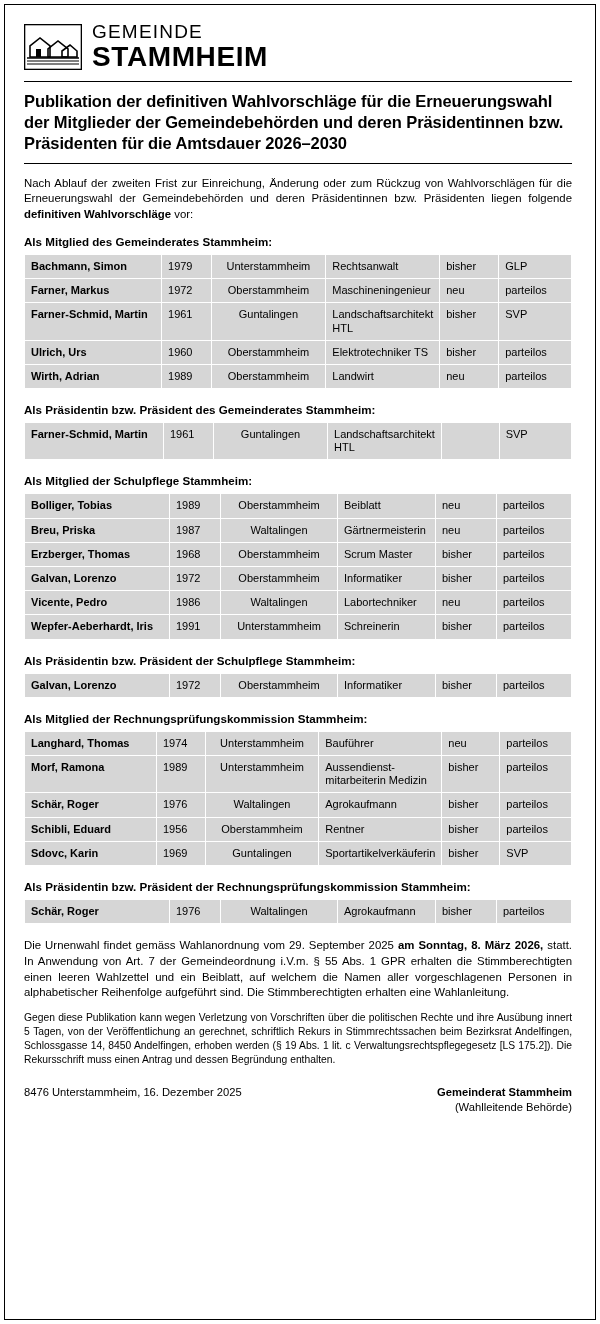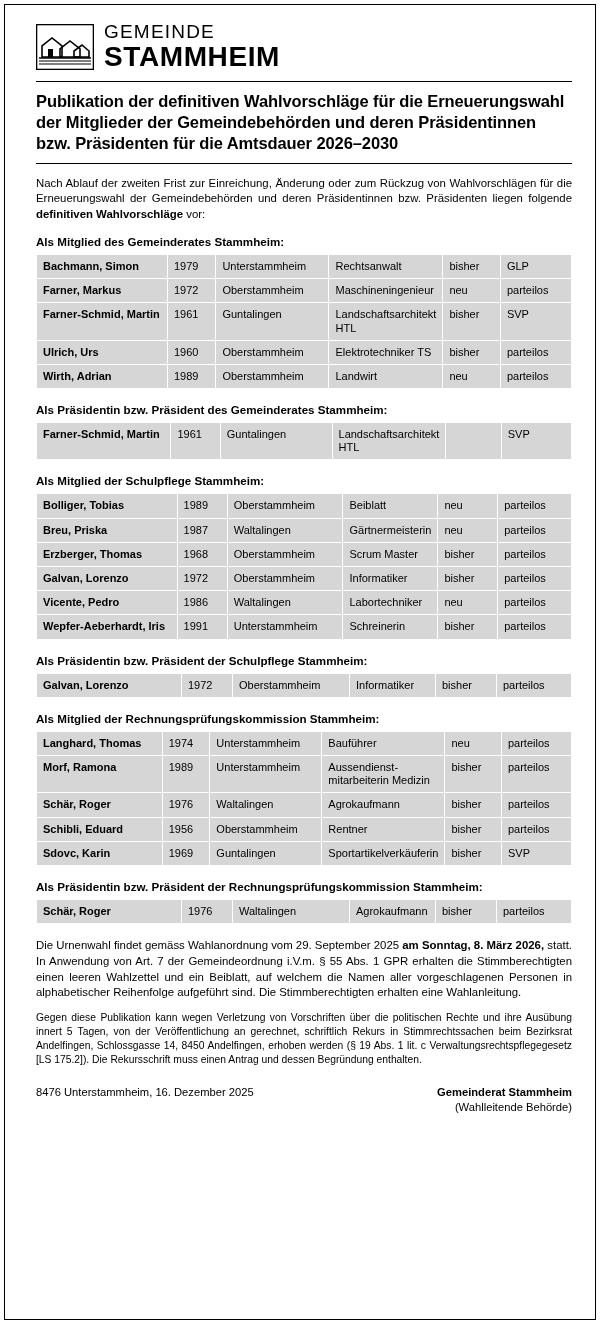--- a/index.html
+++ b/index.html
@@ -8,21 +8,21 @@
     background: #ffffff;
   }
   body {
     font-family: "Liberation Sans", sans-serif;
     color: #000000;
   }
   .page {
     width: 600px;
     min-height: 1324px;
     box-sizing: border-box;
-    padding: 14px 16px 10px 24px;
+    padding: 14px 16px 10px 12px;
     position: relative;
     background: #ffffff;
   }
   .page-border {
     position: absolute;
     left: 4px; top: 4px; right: 4px; bottom: 4px;
     border: 1px solid #000;
     pointer-events: none;
   }
   .inner {
@@ -98,21 +98,21 @@
     margin-bottom: 2px;
   }
   table.cand td {
     background: #d6d6d6;
     padding: 5px 6px;
     vertical-align: top;
     line-height: 1.2;
   }
   td.c-name { font-weight: bold; width: 132px; }
   td.c-year { width: 38px; }
-  td.c-town { width: 104px; }
+  td.c-town { width: 104px; text-align: center; }
   td.c-job  { width: auto; }
   td.c-stat { width: 48px; }
   td.c-party{ width: 62px; }
 
   
   .foot1 {
     font-size: 11.4px;
     line-height: 1.38;
     text-align: justify;
     margin: 14px 0 10px 0;

